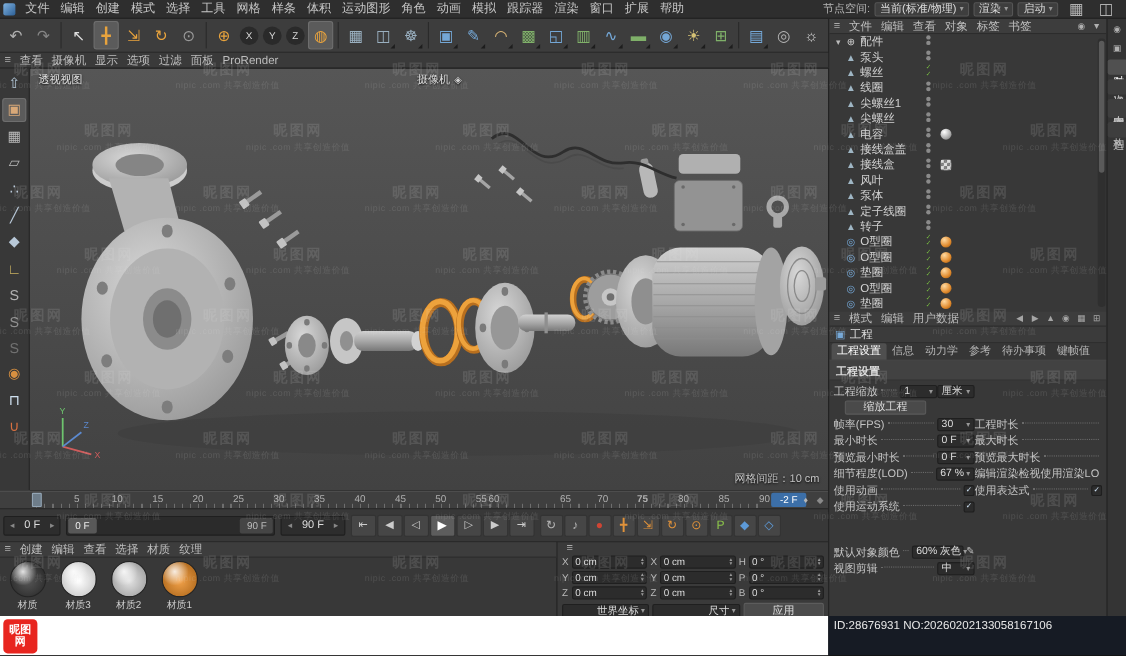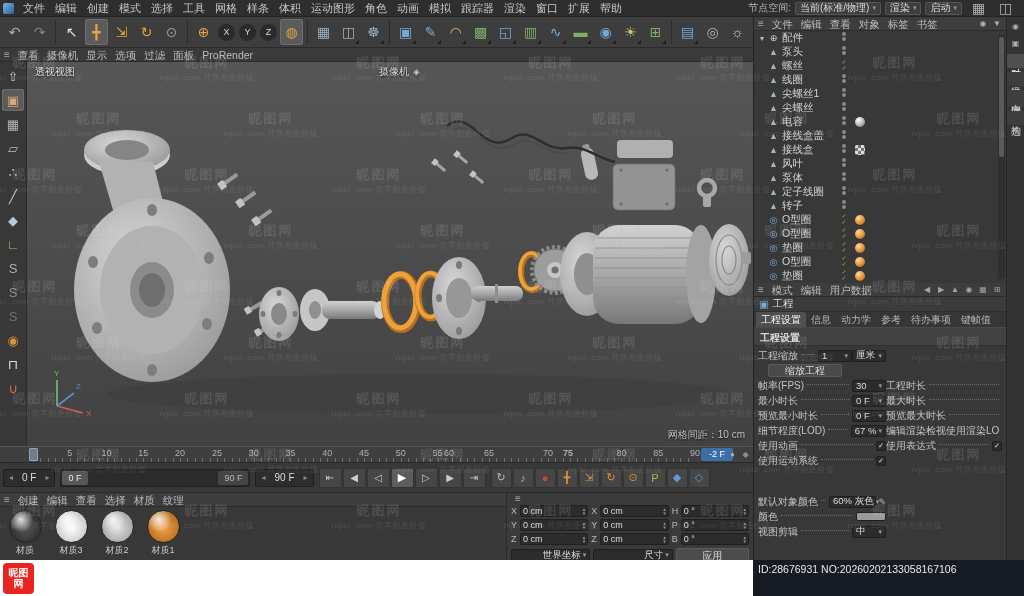--- a/index.html
+++ b/index.html
@@ -460,23 +460,23 @@
         <span class="tick" style="left: 133.34px;">15</span>
         <span class="tick" style="left: 170.12px;">20</span>
         <span class="tick" style="left: 206.9px;">25</span>
         <span class="tick" style="left: 243.68px;">30</span>
         <span class="tick" style="left: 280.46px;">35</span>
         <span class="tick" style="left: 317.24px;">40</span>
         <span class="tick" style="left: 354.02px;">45</span>
         <span class="tick" style="left: 390.8px;">50</span>
         <span class="tick" style="left: 427.58px;">55</span>
         <span class="tick" style="left: 439px;">60</span>
-        <span class="tick" style="left: 479px;">65</span>
+        <span class="tick" style="left: 504px;">65</span>
         <span class="tick" style="left: 537.92px;">70</span>
-        <span class="tick" style="left: 558px; font-weight: bold;">75</span>
+        <span class="tick" style="left: 574px; font-weight: bold;">75</span>
         <span class="tick" style="left: 611.48px;">80</span>
         <span class="tick" style="left: 648.26px;">85</span>
         <span class="tick" style="left: 685.04px;">90</span>
       </div>
     <div class="playhead"></div>
     <div class="framebox">-2 F</div>
     <span class="ruler-icons" id="ruler-icons">
         <span class="tb-icon" style="color: rgb(181, 181, 181);">♦</span>
         <span class="tb-icon" style="color: rgb(138, 138, 138);">◆</span>
       </span>
@@ -971,27 +971,20 @@
             <span class="leader"></span>
             <div class="vbox">
               <span class="vtext">60% 灰色</span>
               <span class="caret">▾</span>
             </div>
             <span class="pencil">✎</span>
           </div>
         </div>
         <div class="am-row">
           <div class="am-left">
-            <span class="lbl">颜色</span>
-            <span class="leader"></span>
-            <span class="swatch"></span>
-          </div>
-        </div>
-        <div class="am-row">
-          <div class="am-left">
             <span class="lbl">视图剪辑</span>
             <span class="leader"></span>
             <div class="vbox">
               <span class="vtext">中</span>
               <span class="caret">▾</span>
             </div>
           </div>
         </div>
       </div>
   </aside>

